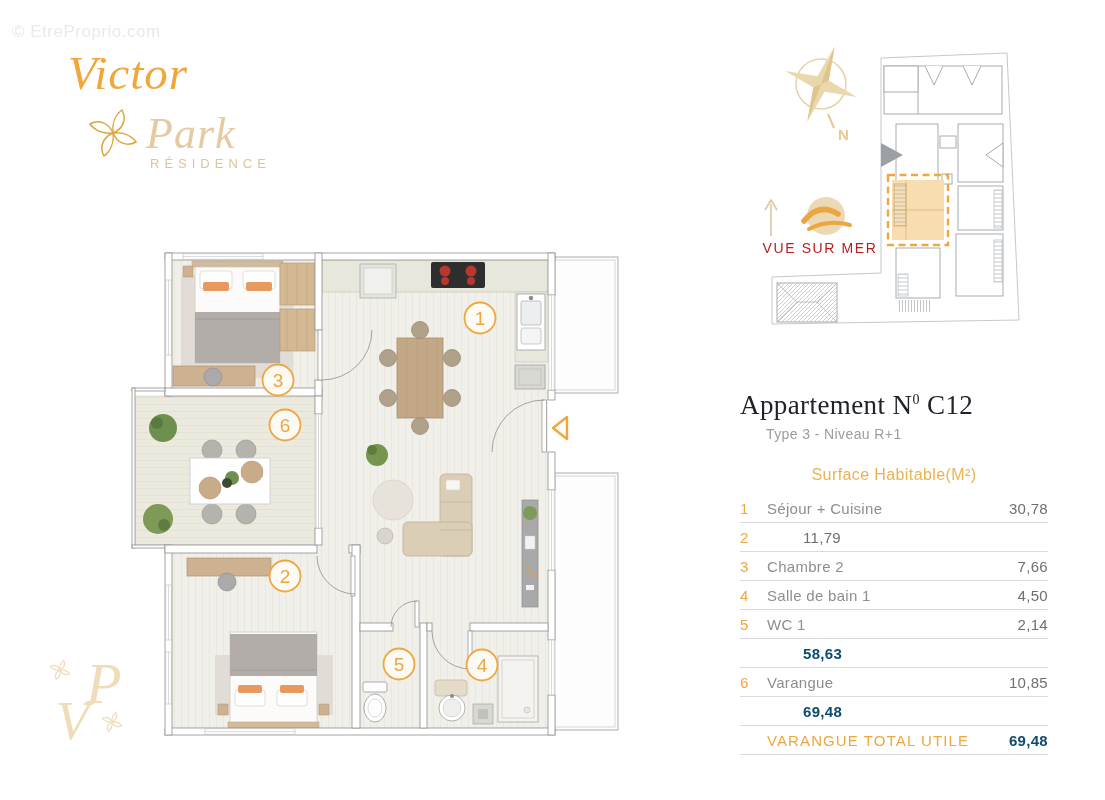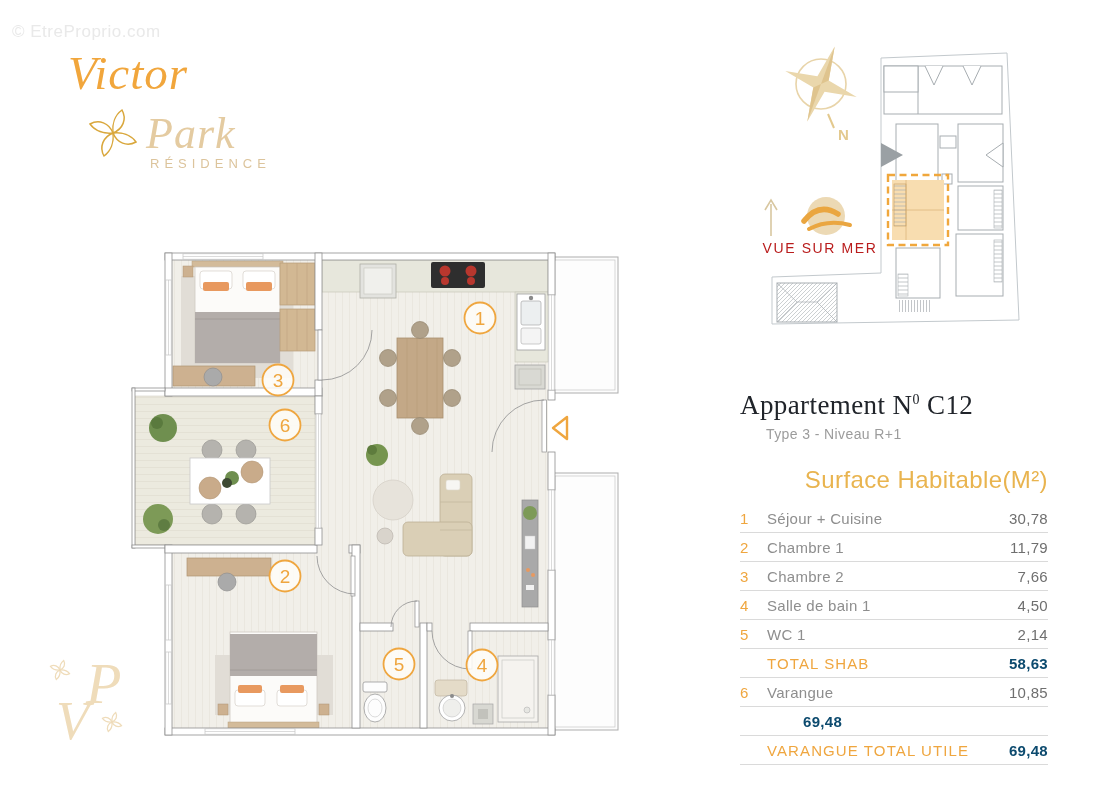--- a/index.html
+++ b/index.html
@@ -17,22 +17,22 @@
   .brand-orn{position:absolute;left:18px;top:52px;}
   
   .seaview{position:absolute;left:752px;top:194px;width:136px;height:64px;}
   .seaview-label{position:absolute;left:0;top:46px;width:136px;text-align:center;
     font-size:14px;letter-spacing:1.6px;color:#b91c1c;}
   
   .panel{position:absolute;left:740px;top:390px;width:308px;}
   .apt-title{font-family:"Liberation Serif",serif;font-size:27px;color:#20242a;letter-spacing:.4px;}
   .apt-title sup{font-size:14px;}
   .apt-sub{margin:5px 0 0 26px;font-size:14px;color:#9c9c9c;letter-spacing:.4px;}
-  .tbl-head{display:flex;justify-content:flex-end;margin-top:24px;
-    font-size:24px;color:#E9B44F;letter-spacing:.4px;}
+  .tbl-head{display:flex;justify-content:center;margin-top:24px;
+    font-size:16px;color:#E9B44F;letter-spacing:.4px;}
   .tbl-rows{margin-top:10px;}
   .trow{display:flex;align-items:center;height:28px;border-bottom:1px solid #dadada;
     font-size:15px;color:#8e8e8e;}
   .tnum{width:27px;color:#EFA63F;}
   .tlabel{flex:1;letter-spacing:.3px;}
   .tval{color:#6f6f6f;letter-spacing:.3px;margin-left:36px;}
   .trow.total .tlabel{color:#EFA63F;letter-spacing:1.1px;}
   .trow.total .tval{color:#0c4a6e;font-weight:bold;}
   
   .vp{position:absolute;left:48px;top:652px;width:100px;height:100px;color:#EFDCBA;
@@ -357,41 +357,39 @@
     </div>
 
     <div class="tbl-rows">
       <div class="trow">
         <span class="tnum">1</span>
         <span class="tlabel">Séjour + Cuisine</span>
         <span class="tval">30,78</span>
       </div>
       <div class="trow">
         <span class="tnum">2</span>
-        <span class="tlabel">Chambre 1</span>
         <span class="tval">11,79</span>
       </div>
       <div class="trow">
         <span class="tnum">3</span>
         <span class="tlabel">Chambre 2</span>
         <span class="tval">7,66</span>
       </div>
       <div class="trow">
         <span class="tnum">4</span>
         <span class="tlabel">Salle de bain 1</span>
         <span class="tval">4,50</span>
       </div>
       <div class="trow">
         <span class="tnum">5</span>
         <span class="tlabel">WC 1</span>
         <span class="tval">2,14</span>
       </div>
       <div class="trow total">
         <span class="tnum"></span>
-        <span class="tlabel">TOTAL SHAB</span>
         <span class="tval">58,63</span>
       </div>
       <div class="trow">
         <span class="tnum">6</span>
         <span class="tlabel">Varangue</span>
         <span class="tval">10,85</span>
       </div>
       <div class="trow total">
         <span class="tnum"></span>
         <span class="tval">69,48</span>

